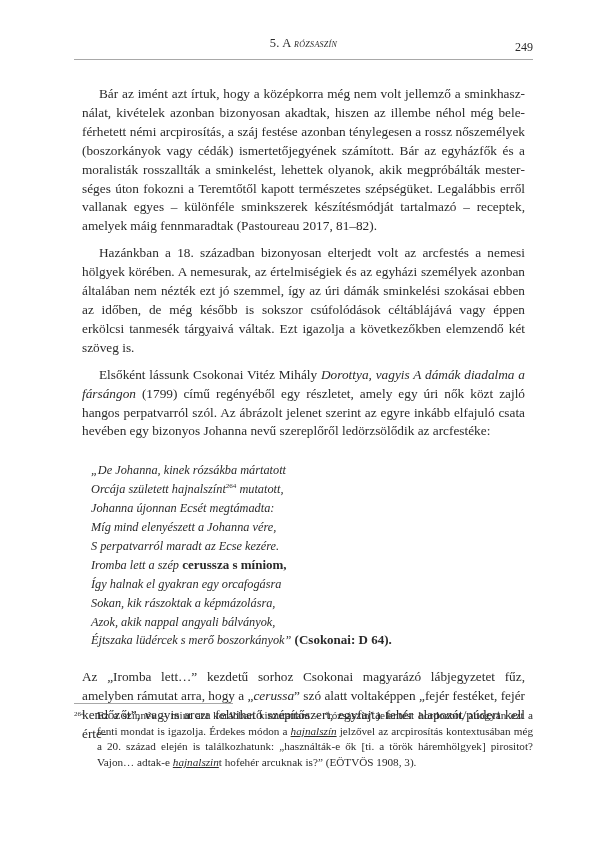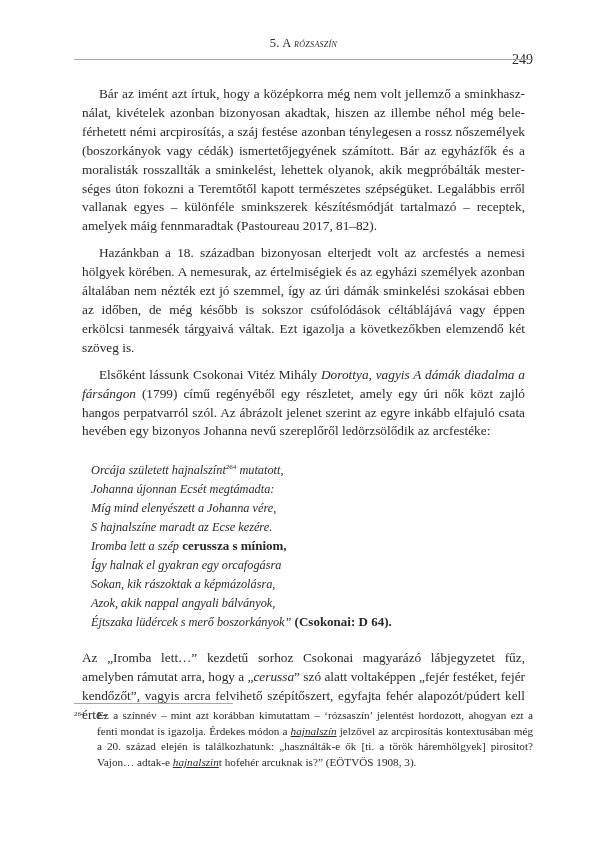--- a/index.html
+++ b/index.html
@@ -3,21 +3,21 @@
 <meta charset="utf-8">
 <style>
   html, body { margin: 0; padding: 0; background: #ffffff; }
   body { width: 600px; height: 857px; position: relative; overflow: hidden;
          font-family: "Liberation Serif", "DejaVu Serif", serif; color: #2a2a2a; }
   .page { position: absolute; left: 0; top: 0; width: 492px; height: 857px; background: #fff; }
 
   .running-head { position: absolute; left: 74px; top: 36px; width: 459px; height: 22px; }
   .rh-title { position: absolute; left: 0; right: 0; top: 0; text-align: center; font-size: 12.5px; letter-spacing: 0.2px; }
   .rh-title .sc { font-variant: small-caps; font-style: italic; font-size: 11px; letter-spacing: 0.3px; }
-  .rh-page { position: absolute; right: 0; top: 16px; font-size: 14px; }
+  .rh-page { position: absolute; right: 0; top: 4px; font-size: 12px; }
   .rh-rule { position: absolute; left: 74px; top: 59px; width: 459px; height: 0; border-top: 1px solid #a8a8a8; }
 
   .body-text { position: absolute; left: 74px; top: 77px; width: 459px; font-size: 13.3px; line-height: 18.9px; text-align: justify; }
   .body-text p { margin: 8px; text-indent: 17px; hyphens: manual; }
   .body-text p.noindent { text-indent: 0; }
   .body-text em { font-style: italic; }
 
   .verse { margin: 20px 0 18px 17px; font-size: 12.3px; line-height: 18.9px; }
   .verse .line { display: block; white-space: nowrap; font-style: italic; }
   .verse .roman { font-style: normal; font-size: 13px; font-weight: bold; }
@@ -42,24 +42,25 @@
     <div class="rh-page">249</div>
   </div>
   <div class="rh-rule"></div>
 
   <div class="body-text">
     <p>Bár az imént azt írtuk, hogy a középkorra még nem volt jellemző a sminkhasz­nálat, kivételek azonban bizonyosan akadtak, hiszen az illembe néhol még bele­férhetett némi arcpirosítás, a száj festése azonban ténylegesen a rossz nőszemélyek (boszorkányok vagy cédák) ismertetőjegyének számított. Bár az egyházfők és a moralisták rosszallták a sminkelést, lehettek olyanok, akik megpróbálták mester­séges úton fokozni a Teremtőtől kapott természetes szépségüket. Legalábbis erről vallanak egyes – különféle sminkszerek készítésmódját tartalmazó – receptek, amelyek máig fennmaradtak (Pastoureau 2017, 81–82).</p>
     <p>Hazánkban a 18. században bizonyosan elterjedt volt az arcfestés a nemesi hölgyek körében. A nemesurak, az értelmiségiek és az egyházi személyek azonban általában nem nézték ezt jó szemmel, így az úri dámák sminkelési szokásai ebben az időben, de még később is sokszor csúfolódások céltáblájává vagy éppen erkölcsi tanmesék tárgyaivá váltak. Ezt igazolja a következőkben elemzendő két szöveg is.</p>
     <p><span>Elsőként lássunk Csokonai Vitéz Mihály </span><em>Dorottya, vagyis A dámák diadalma a fársángon</em><span> (1799) című regényéből egy részletet, amely egy úri nők közt zajló hangos perpatvarról szól. Az ábrázolt jelenet szerint az egyre inkább elfajuló csata hevében egy bizonyos Johanna nevű szereplőről ledörzsölődik az arcfestéke:</span></p>
 
     <div class="verse">
+      <span class="line">„De Johanna, kinek rózsákba mártatott</span>
       <span class="line"><span>Orcája született hajnalszínt</span><sup class="fnref">264</sup><span> mutatott,</span></span>
       <span class="line">Johanna újonnan Ecsét megtámadta:</span>
       <span class="line">Míg mind elenyészett a Johanna vére,</span>
-      <span class="line">S hajnalszíne maradt az Ecse kezére.</span>
+      <span class="line">S perpatvarról maradt az Ecse kezére.</span>
       <span class="line"><span>Iromba lett a szép</span><span class="roman"> cerussza s míniom,</span></span>
       <span class="line">Így halnak el gyakran egy orcafogásra</span>
       <span class="line">Sokan, kik rászoktak a képmázolásra,</span>
       <span class="line">Azok, akik nappal angyali bálványok,</span>
       <span class="line"><span>Éjtszaka lüdércek s merő boszorkányok”</span><span class="roman"> (Csokonai: D 64).</span></span>
     </div>
 
     <p class="noindent"><span>Az „Iromba lett…” kezdetű sorhoz Csokonai magyarázó lábjegyzetet fűz, amelyben rámutat arra, hogy a „</span><em>cerussa</em><span>” szó alatt voltaképpen „fejér festéket, fejér kendő­zőt”, vagyis arcra felvihető szépítőszert, egyfajta fehér alapozót/púdert kell érte-</span></p>
   </div>
 

